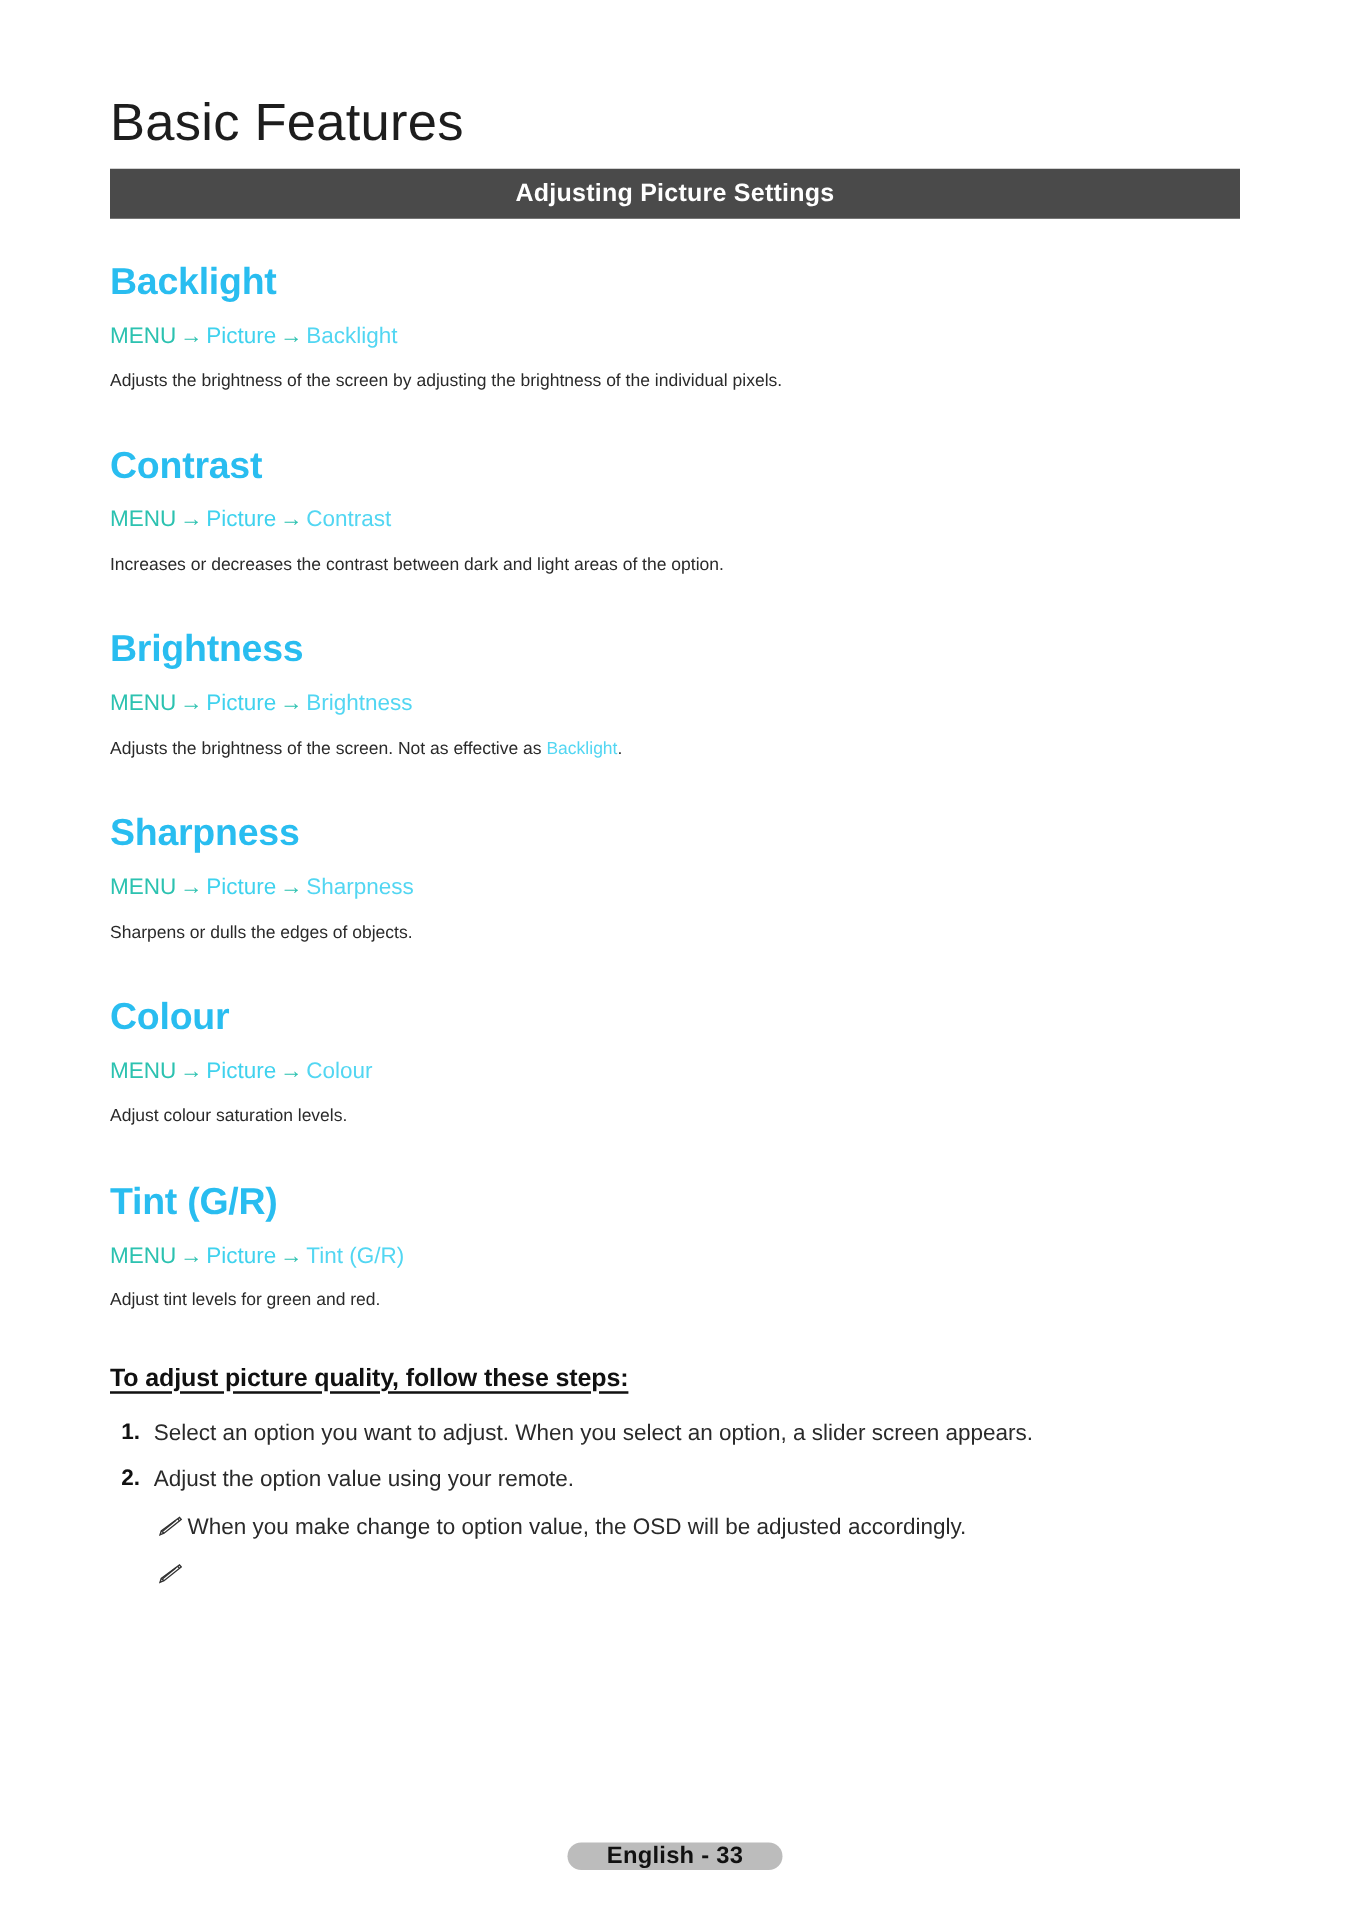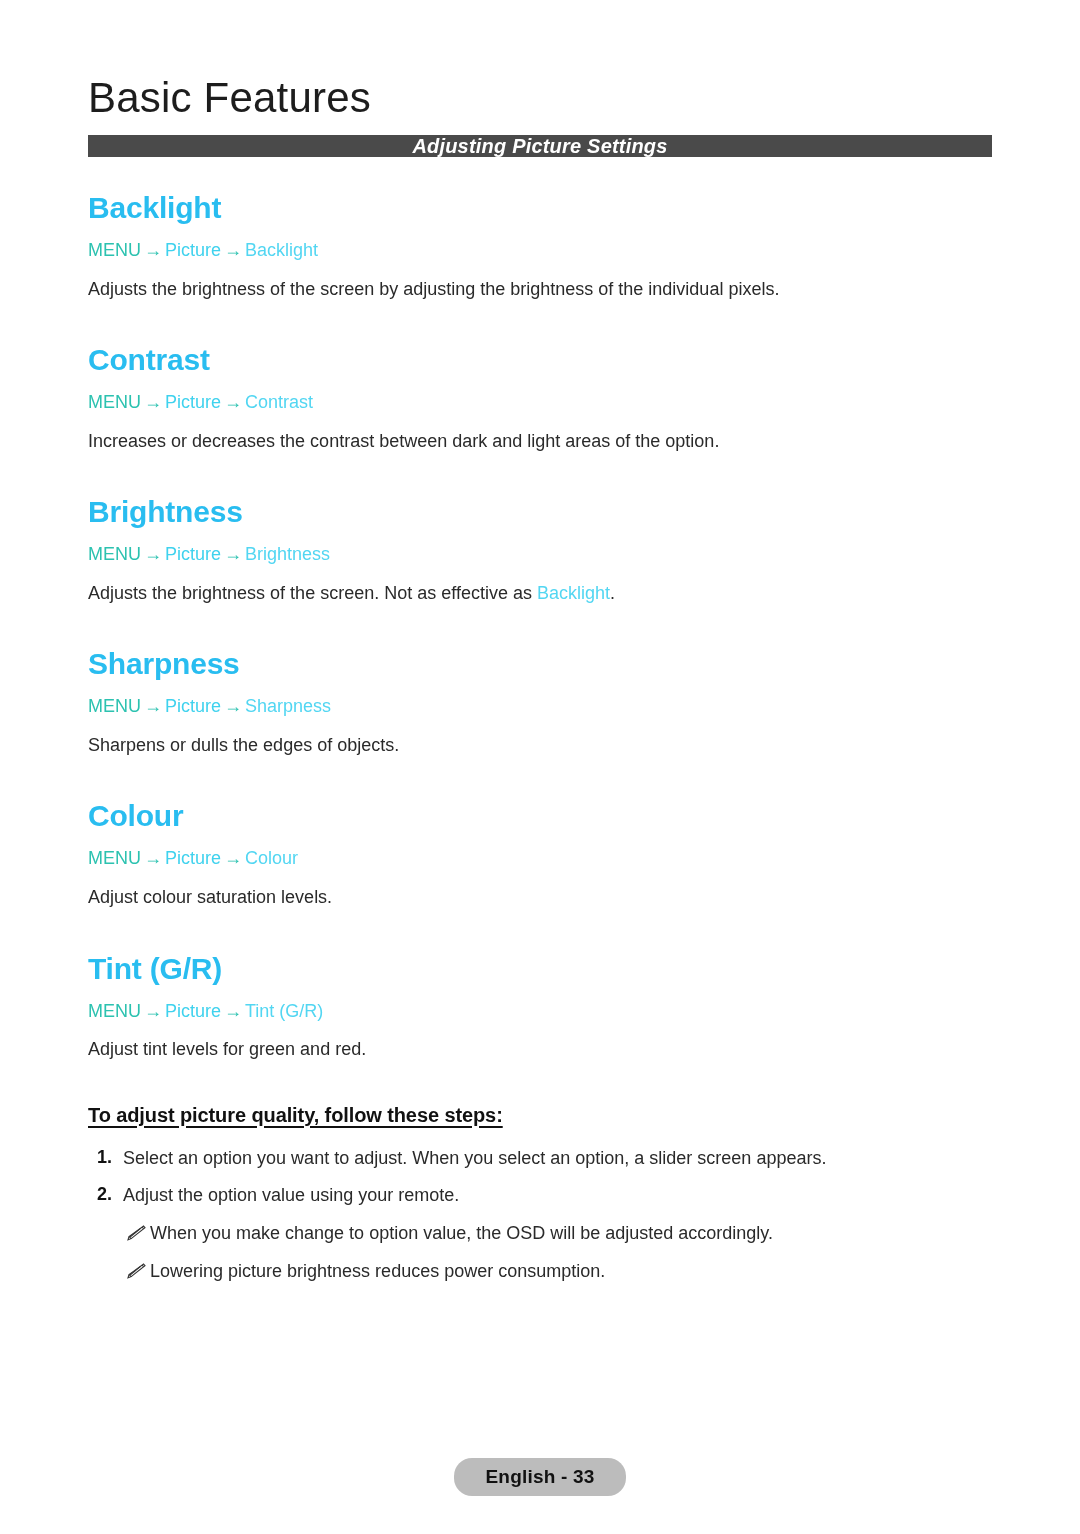--- a/index.html
+++ b/index.html
@@ -31,26 +31,25 @@
     letter-spacing: 0.2px;
     color: #1d1d1d;
     margin: 0;
     padding-top: 74px;
     line-height: 1.12;
     font-stretch: condensed;
   }
 
   .section-banner {
     margin-top: 14px;
-    height: 22px;
+    height: 40px;
     background: #4a4a4a;
     display: flex;
     align-items: center;
     justify-content: center;
-    font-style: italic;
   }
   .section-banner-label {
     color: #ffffff;
     font-size: 20px;
     font-weight: bold;
     letter-spacing: 0.2px;
   }
 
   
   .features {
@@ -72,21 +71,21 @@
     line-height: 1.2;
     margin: 0 0 16px 0;
     white-space: nowrap;
   }
   .bc-menu { color: #2cc2b0; }
   .bc-arrow { color: #2cc2b0; padding: 0 3px; }
   .bc-mid { color: #3fd2ee; }
   .bc-leaf { color: #52d6f2; }
 
   .feature-desc {
-    font-size: 18px;
+    font-size: 14px;
     line-height: 1.25;
     color: #2a2a2a;
     margin: 0;
   }
   .inline-ref { color: #52d6f2; }
 
   
   .steps-block {
     margin-top: 3px;
   }
@@ -143,21 +142,21 @@
     left: 0;
     right: 0;
     bottom: 38px;
     display: flex;
     justify-content: center;
   }
   .footer-pill {
     background: #bcbcbc;
     border-radius: 18px;
     min-width: 172px;
-    height: 38px;
+    height: 22px;
     display: flex;
     align-items: center;
     justify-content: center;
   }
   .footer-label {
     font-size: 19px;
     font-weight: bold;
     color: #111111;
     letter-spacing: 0.2px;
   }
@@ -256,21 +255,20 @@
       <span class="note-icon">
         <svg width="22" height="18" viewBox="0 0 22 18">
           <g fill="none" stroke="#333" stroke-width="1.1">
             <path d="M19.6 2.0 L21.0 3.6 L7.2 14.6 L4.0 15.9 L5.0 12.7 Z" fill="#ffffff"></path>
             <path d="M18.2 3.1 L19.6 4.7"></path>
             <path d="M5.0 12.7 L7.2 14.6"></path>
             <path d="M16.6 4.4 L6.1 13.0"></path>
           </g>
         </svg>
       </span>
-      <span class="note-text">Lowering picture brightness reduces power consumption.</span>
     </div>
   </div>
 
   <div class="footer">
     <div class="footer-pill">
       <span class="footer-label">English - 33</span>
     </div>
   </div>
 
 </div>

